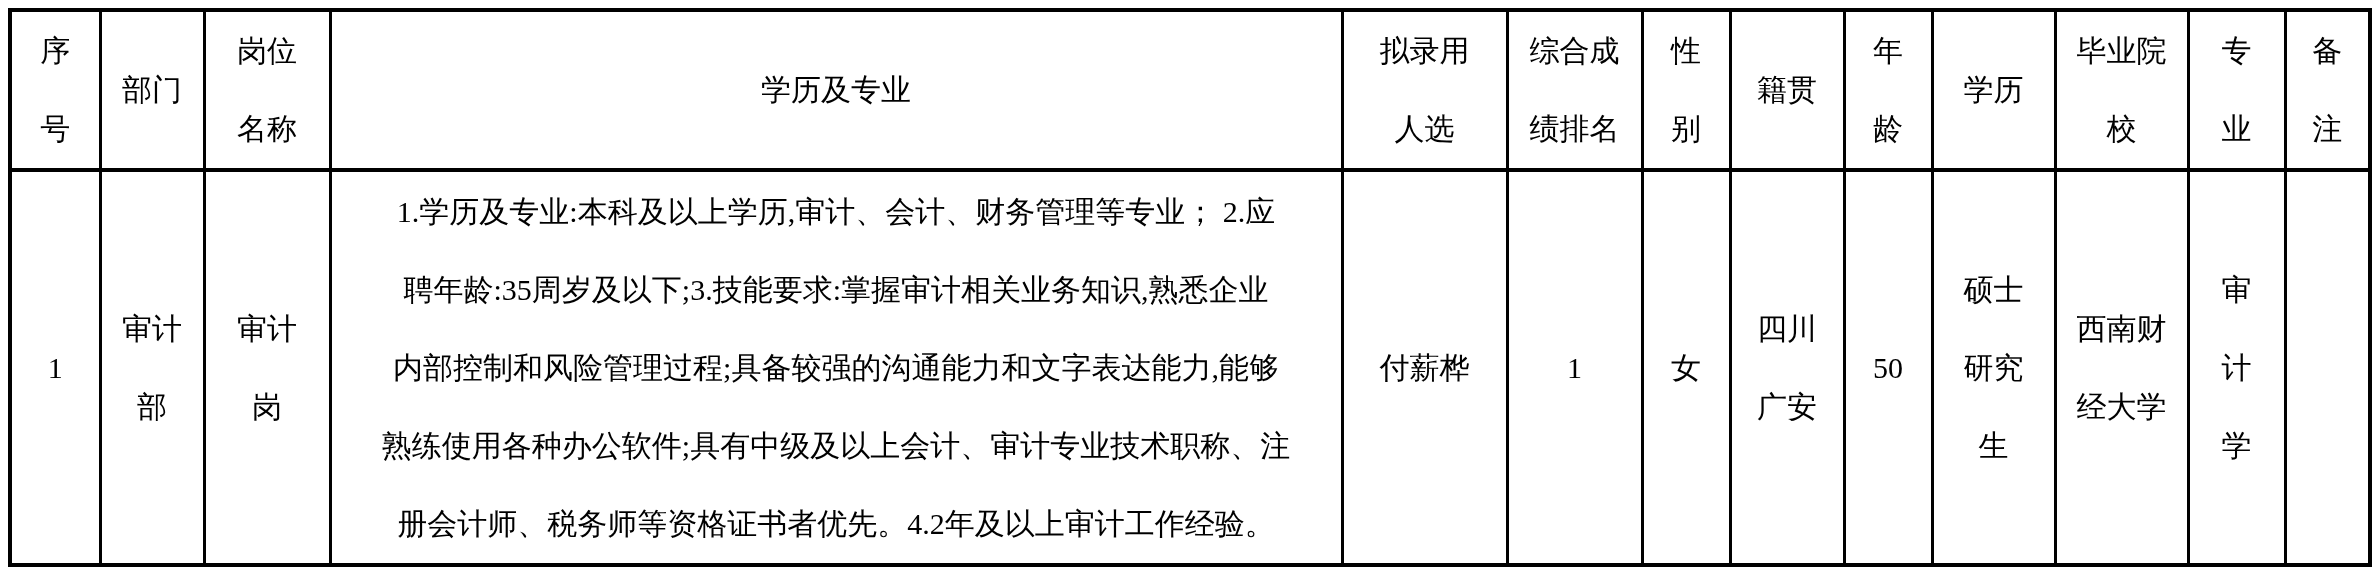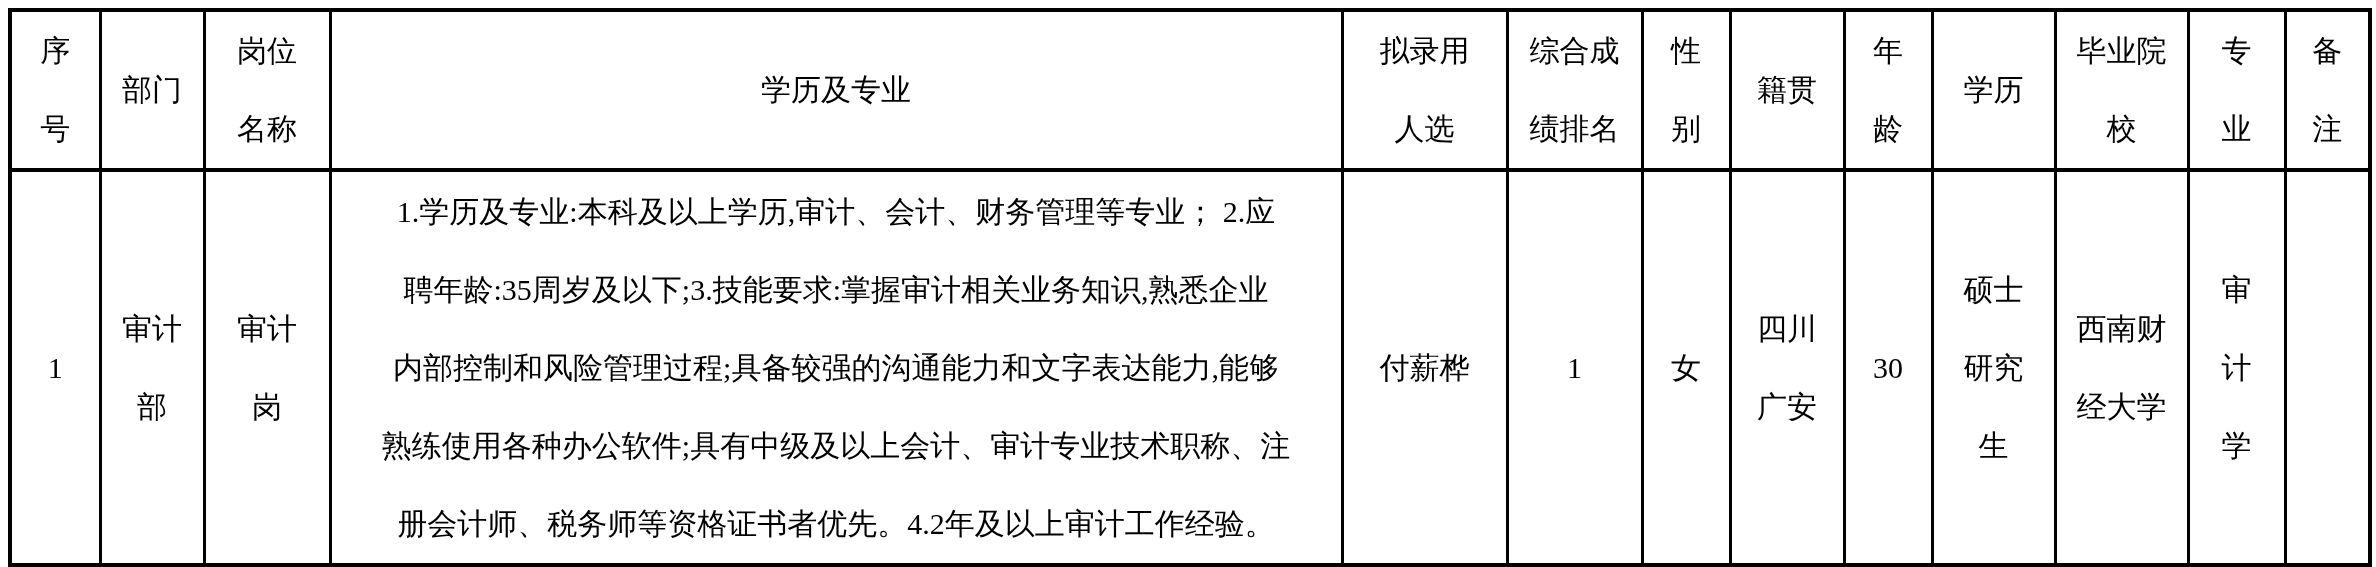--- a/index.html
+++ b/index.html
@@ -97,21 +97,21 @@
         <td class="req-cell">1.学历及专业:本科及以上学历,审计、会计、财务管理等专业； 2.应
 聘年龄:35周岁及以下;3.技能要求:掌握审计相关业务知识,熟悉企业
 内部控制和风险管理过程;具备较强的沟通能力和文字表达能力,能够
 熟练使用各种办公软件;具有中级及以上会计、审计专业技术职称、注
 册会计师、税务师等资格证书者优先。4.2年及以上审计工作经验。</td>
         <td>付薪桦</td>
         <td>1</td>
         <td>女</td>
         <td>四川
 广安</td>
-        <td>30</td>
+        <td>50</td>
         <td>硕士
 研究
 生</td>
         <td>西南财
 经大学</td>
         <td>审
 计
 学</td>
         <td></td>
       </tr>

